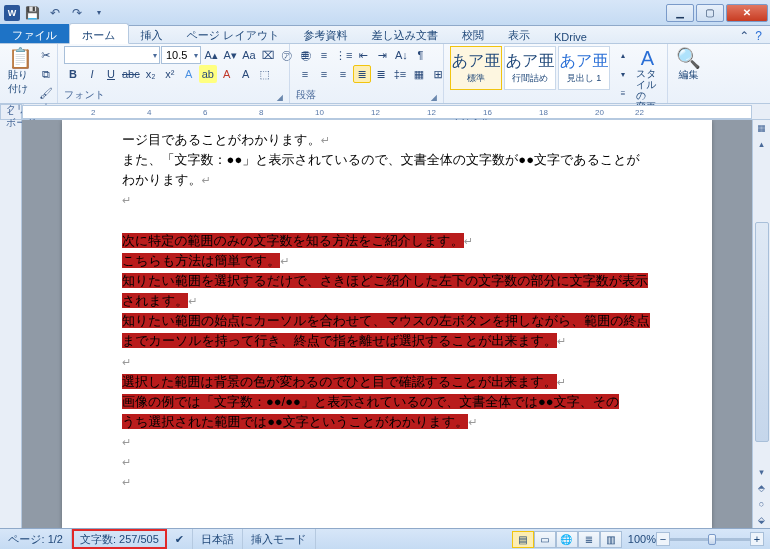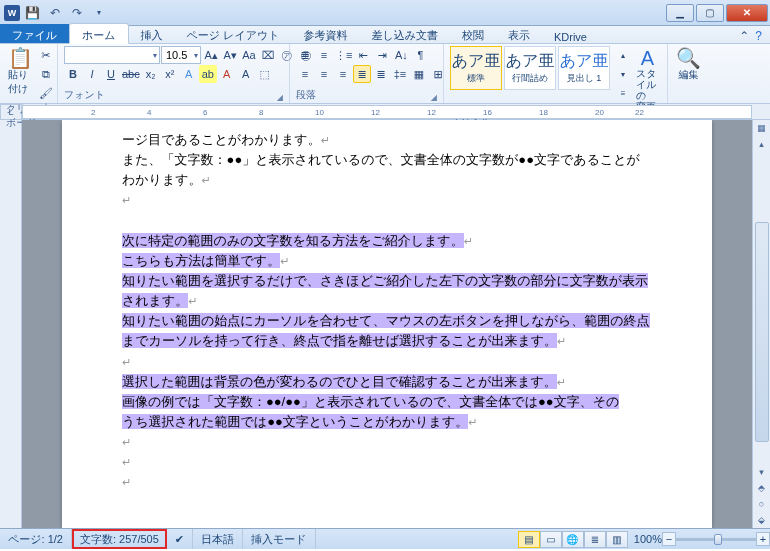--- a/index.html
+++ b/index.html
@@ -45,34 +45,34 @@
 .hruler-wrap { height: 16px; display: flex; background: #e8eef7; border-bottom: 1px solid #b5c9e0; }
 .hruler { flex: 1; background: #fff; margin: 1px 18px 0 0; position: relative; border: 1px solid #b5c9e0; font-size: 8px; color: #5a7aaa; overflow: hidden; }
 .hruler .tick { position: absolute; top: 2px; }
 .vruler { width: 22px; background: #e8eef7; border-right: 1px solid #b5c9e0; }
 
 
 .docwrap { display: flex; height: 408px; }
 .docscroll { flex: 1; background: #909aa6; overflow: hidden; position: relative; display: flex; }
 .page { background: #fff; margin: 0 auto; width: 650px; box-shadow: 0 1px 4px rgba(0,0,0,.3); padding: 10px 50px 10px 60px; font-size: 13px; line-height: 1.55; color: #000; }
 .page .pmark { color: #999; font-size: 11px; }
-.sel { background: #c4b5fd; }
+.sel { background: #b91c1c; }
 .scrollbar-v { width: 18px; background: #e8eef7; border-left: 1px solid #b5c9e0; display: flex; flex-direction: column; align-items: center; }
 .sb-btn { width: 16px; height: 16px; font-size: 9px; color: #4a6a9a; display: flex; align-items: center; justify-content: center; cursor: pointer; }
 .sb-thumb { width: 14px; background: linear-gradient(#dfe9f5,#c5d6eb); border: 1px solid #a8bfd9; border-radius: 2px; margin: 1px; }
 
 
 .status { height: 21px; background: linear-gradient(#d7e6f8,#c5dbf3); border-top: 1px solid #8fa9c9; display: flex; align-items: center; font-size: 11px; color: #21497a; }
 .status .cell { padding: 0 8px; border-right: 1px solid #b5c9e0; height: 100%; display: flex; align-items: center; }
 .status .highlight { border: 2px solid #e12828; padding: 0 6px; margin: -1px 0; }
 .status .spacer { flex: 1; }
 .view-btns { display: flex; gap: 0; margin-right: 6px; }
 .view-btn { width: 22px; height: 17px; border: 1px solid #a8bfd9; background: linear-gradient(#f3f7fc,#dde9f6); display: flex; align-items: center; justify-content: center; font-size: 10px; cursor: pointer; }
 .view-btn.active { background: #fdeeb3; border-color: #f1c40f; }
-.zoom { display: flex; align-items: center; gap: 0; }
+.zoom { display: flex; align-items: center; gap: 0; padding-right: 6px; }
 .zoom .track { width: 80px; height: 3px; background: #a8bfd9; position: relative; }
 .zoom .thumb { position: absolute; top: -4px; left: 38px; width: 8px; height: 11px; background: linear-gradient(#f3f7fc,#c5d6eb); border: 1px solid #7a9ac9; border-radius: 2px; }
 .zoom .zb { width: 14px; height: 14px; border: 1px solid #a8bfd9; background: #eef4fb; display: flex; align-items: center; justify-content: center; font-size: 11px; cursor: pointer; }
 </style>
 </head>
 <body>
 
 <div class="titlebar">
   <div class="left">
     <div class="word-icon">W</div>

